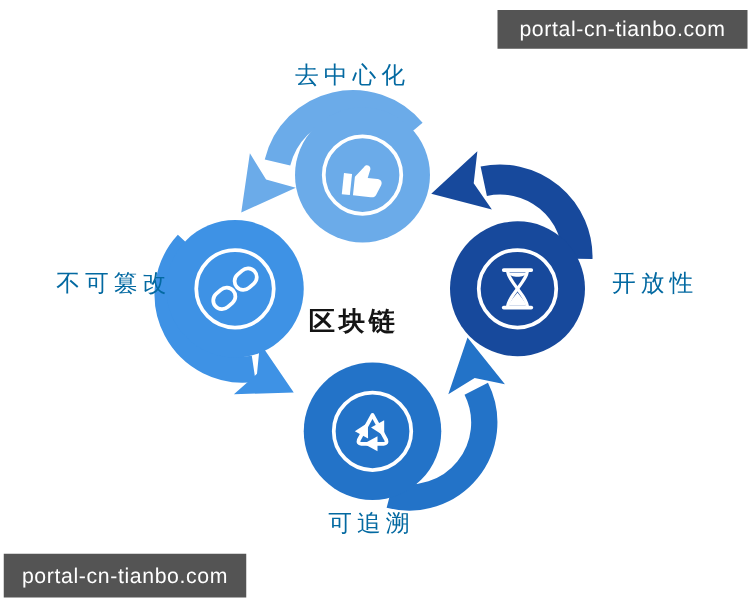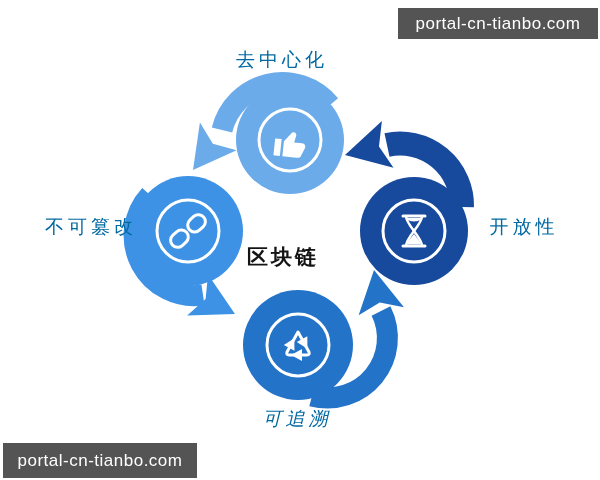--- a/index.html
+++ b/index.html
@@ -14,21 +14,21 @@
   }
   .watermark.top-right{left:398px;top:8px;width:200px;height:31px;}
   .watermark.bottom-left{left:3px;top:443px;width:194px;height:35px;}
   .node-label{
     position:absolute;transform:translate(-50%,-50%);
     color:#0369a1;font-size:19px;letter-spacing:4px;white-space:nowrap;
   }
   .lbl-top{left:282px;top:60px;}
   .lbl-left{left:91px;top:227px;}
   .lbl-right{left:524px;top:227px;}
-  .lbl-bottom{left:297px;top:419px;font-style:italic;}
+  .lbl-bottom{left:297px;top:419px;}
   .center-title{
     position:absolute;left:283px;top:228px;transform:translate(-50%,-50%);
     color:#141414;font-size:21px;font-weight:bold;letter-spacing:3px;white-space:nowrap;margin-top:29px;
   }
   svg{position:absolute;left:0;top:0;}
 </style>
 </head>
 <body>
 
 <div class="stage">

